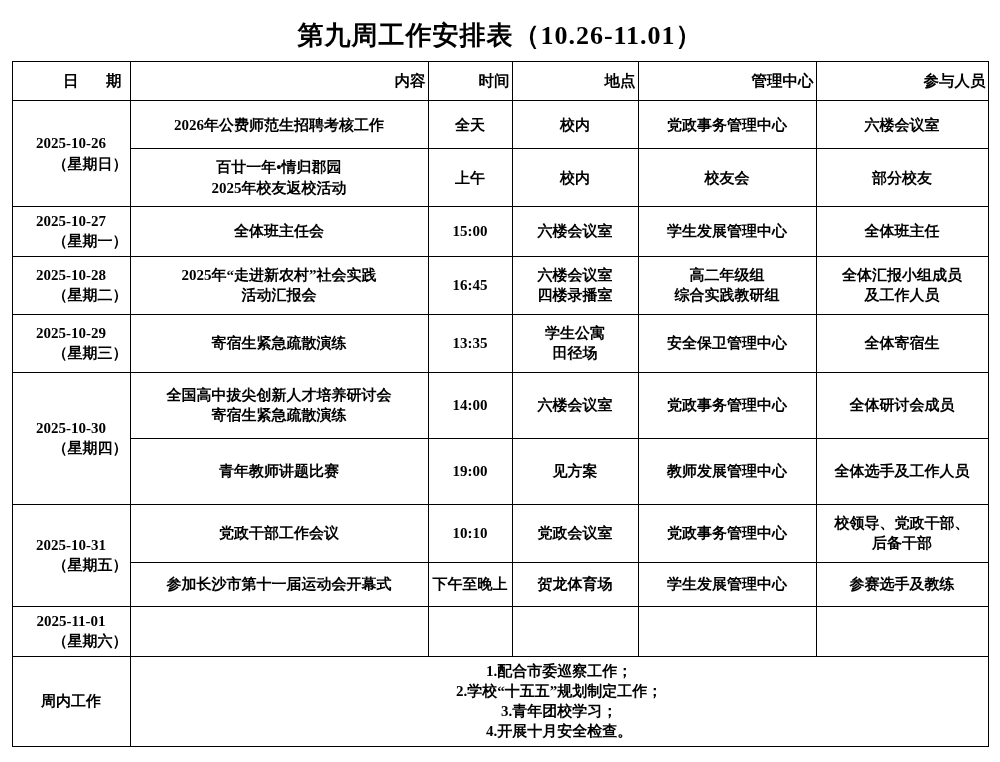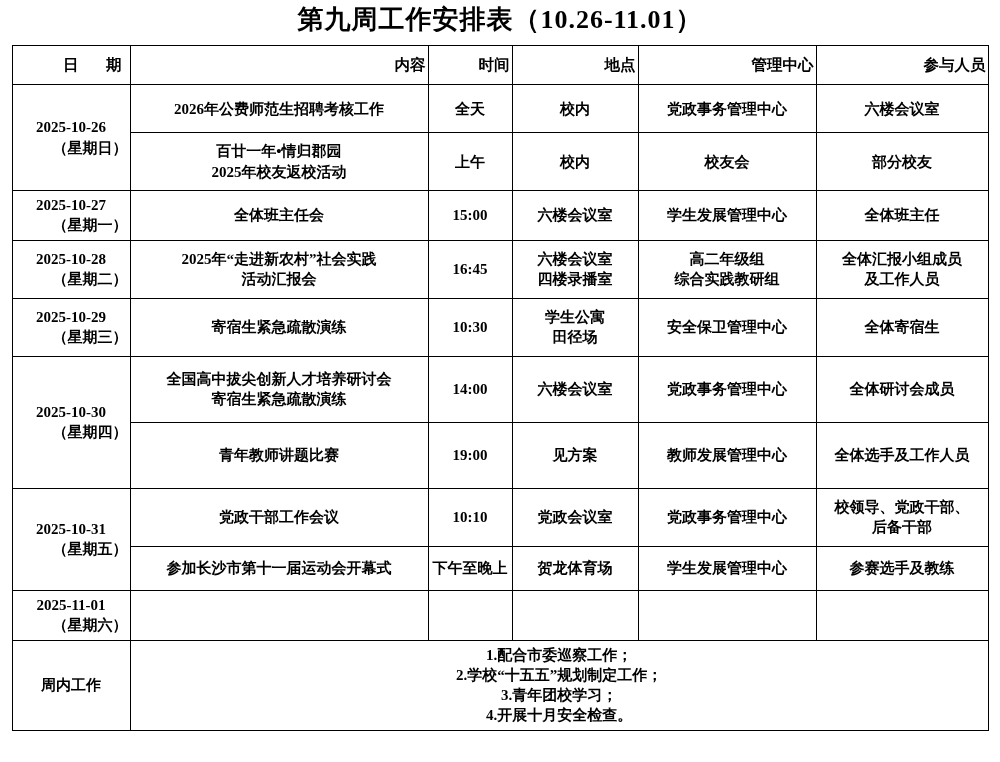--- a/index.html
+++ b/index.html
@@ -18,21 +18,21 @@
     width: 1000px;
     height: 762px;
     position: relative;
     box-sizing: border-box;
   }
   .title {
     text-align: center;
     font-size: 26px;
     font-weight: bold;
     letter-spacing: 1px;
-    padding: 4px 0 10px 0;
+    padding: 20px 0 10px 0;
     line-height: 1.2;
   }
   table.sched {
     border-collapse: collapse;
     width: 976px;
     margin: 0 auto;
     table-layout: fixed;
   }
   table.sched td, table.sched th {
     border: 1px solid #000000;
@@ -185,21 +185,21 @@
       </tr>
 
       <tr class="row-h2">
         <td class="date-cell">
           <span>2025-10-29</span>
           <span class="d2">（星期三）</span>
         </td>
         <td class="multiline">
           <span>寄宿生紧急疏散演练</span>
         </td>
-        <td>10:30</td>
+        <td>13:35</td>
         <td class="multiline">
           <span>学生公寓</span>
           <span>田径场</span>
         </td>
         <td class="multiline">
           <span>安全保卫管理中心</span>
         </td>
         <td class="multiline">
           <span>全体寄宿生</span>
         </td>

